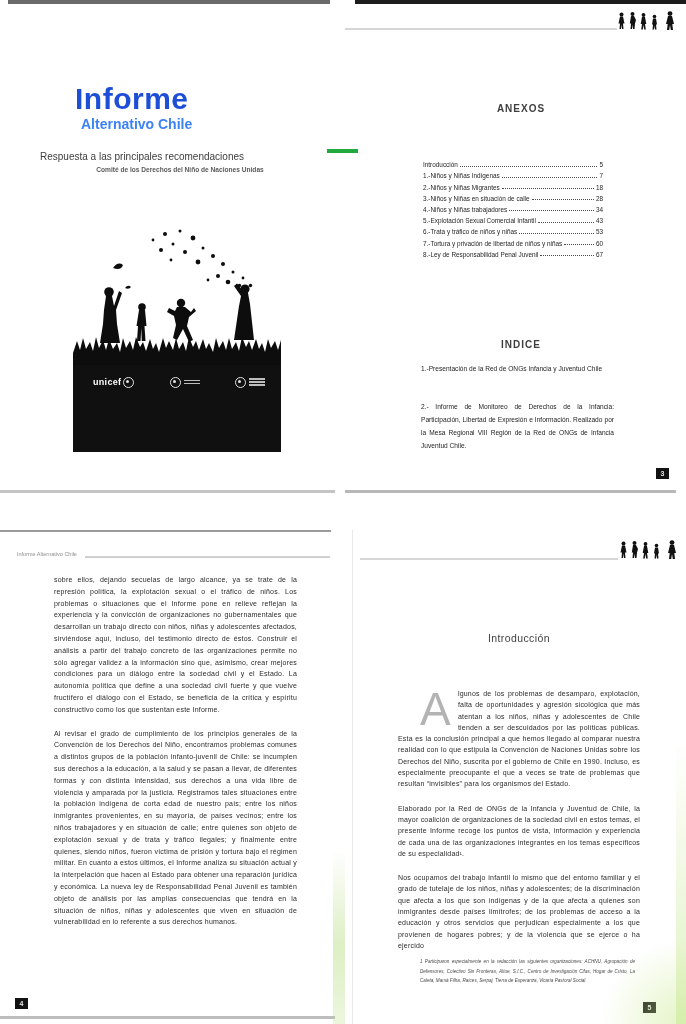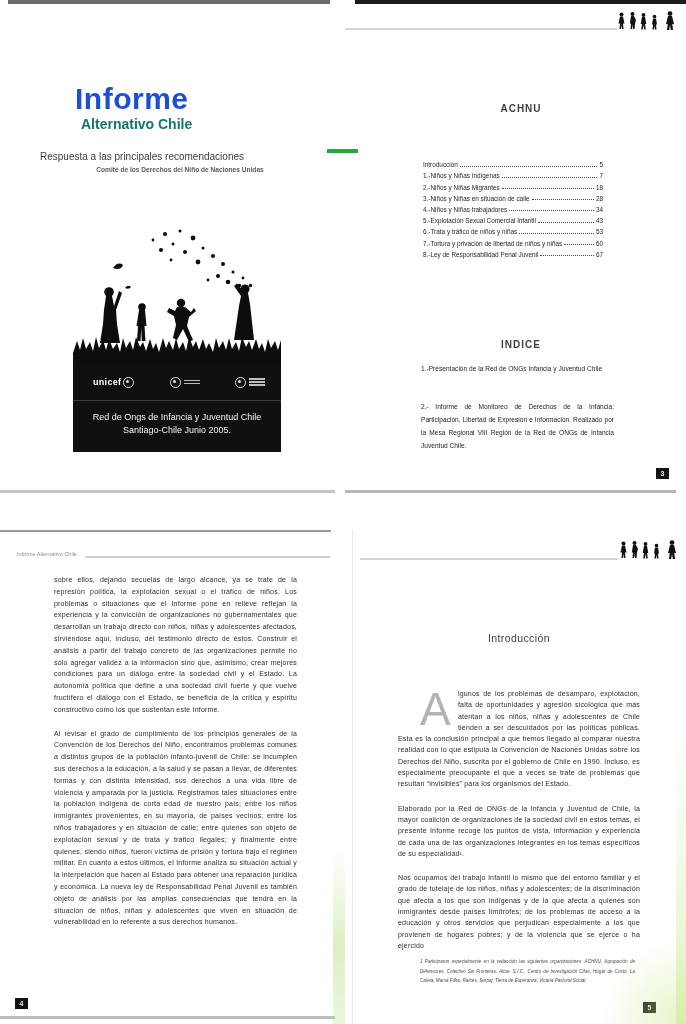--- a/index.html
+++ b/index.html
@@ -5,21 +5,21 @@
   html,body{margin:0;padding:0;background:#fff;}
   #canvas{position:relative;width:686px;height:1024px;background:#ffffff;overflow:hidden;
           font-family:"Liberation Sans",sans-serif;color:#262626;}
   .rule{position:absolute;background:#d6d6d6;}
   .badge{position:absolute;width:13px;height:11px;background:#121212;color:#e8e8e8;
          font-size:7px;line-height:11px;text-align:center;font-weight:bold;}
   
   .p1-topbar{position:absolute;left:8px;top:0;width:322px;height:4px;background:#6a6a6a;}
   .p1-title{position:absolute;left:75px;top:82px;font-size:30px;font-weight:bold;
             color:#1d4ed8;letter-spacing:.5px;}
-  .p1-subtitle{position:absolute;left:81px;top:116px;font-size:14px;font-weight:bold;color:#0f766e;}
+  .p1-subtitle{position:absolute;left:81px;top:116px;font-size:14px;font-weight:bold;color:#3b82f6;}
   .p1-tagline{position:absolute;left:40px;top:151px;width:280px;text-align:left;
               font-size:10px;color:#3d3d3d;}
   .p1-tagline2{position:absolute;left:40px;top:166px;width:280px;text-align:center;
                font-size:6.6px;font-weight:bold;color:#5a5a5a;}
   .cover{position:absolute;left:73px;top:228px;width:208px;height:224px;}
   .cover-art{display:block;}
   .cover-banner{width:208px;height:87px;background:#101010;box-sizing:border-box;}
   .logos{height:30px;display:flex;align-items:center;justify-content:space-between;
          padding:2px 16px 0 20px;}
   .unicef-wrap{display:flex;align-items:center;gap:2px;text-align:right;}
@@ -139,24 +139,20 @@
           </span>
           <span class="logo-group">
             <span class="emblem"></span>
             <span class="logo-lines">
                 <i></i>
                 <i></i>
                 <i></i>
               </span>
           </span>
         </div>
-        <div class="caption-box">
-          <div class="caption-line">Red de Ongs de Infancia y Juventud Chile</div>
-          <div class="caption-line">Santiago-Chile Junio 2005.</div>
-        </div>
       </div>
     </div>
     <div class="p1-bottomline"></div>
   </div>
 
   <div class="green-dash" style="background: rgb(34, 169, 62);"></div>
 
   <div>
     <div class="p2-topbar"></div>
     <div class="rule" style="left:345px;top:28px;width:272px;height:2px;"></div>
@@ -175,21 +171,21 @@
         <g transform="translate(33,2)">
             <circle cx="3.5" cy="3.5" r="1.8"></circle>
             <path d="M2,5.5 L5,5.5 L6,11.5 L5,11.5 L5.5,16.5 L4,16.5 L3.5,12.5 L3,16.5 L1.5,16.5 L2,11.5 L1,11.5 Z"></path>
           </g>
         <g transform="translate(47,0)">
             <circle cx="5" cy="2.6" r="2.4"></circle>
             <path d="M3,5 L7,5 L9,13 L7.3,13 L8,19 L5.8,19 L5,14 L4.2,19 L2,19 L2.7,13 L1,13 Z"></path>
           </g>
       </g>
     </svg>
-    <div class="heading-caps" style="left:400px;top:103px;">ACHNU</div>
+    <div class="heading-caps" style="left:400px;top:103px;">ANEXOS</div>
 
     <div class="toc">
       <div class="toc-row">
           <span class="toc-label">Introducción</span>
           <span class="toc-dots"></span>
           <span class="toc-page">5</span>
         </div>
       <div class="toc-row">
           <span class="toc-label">1.-Niños y Niñas Indígenas</span>
           <span class="toc-dots"></span>

